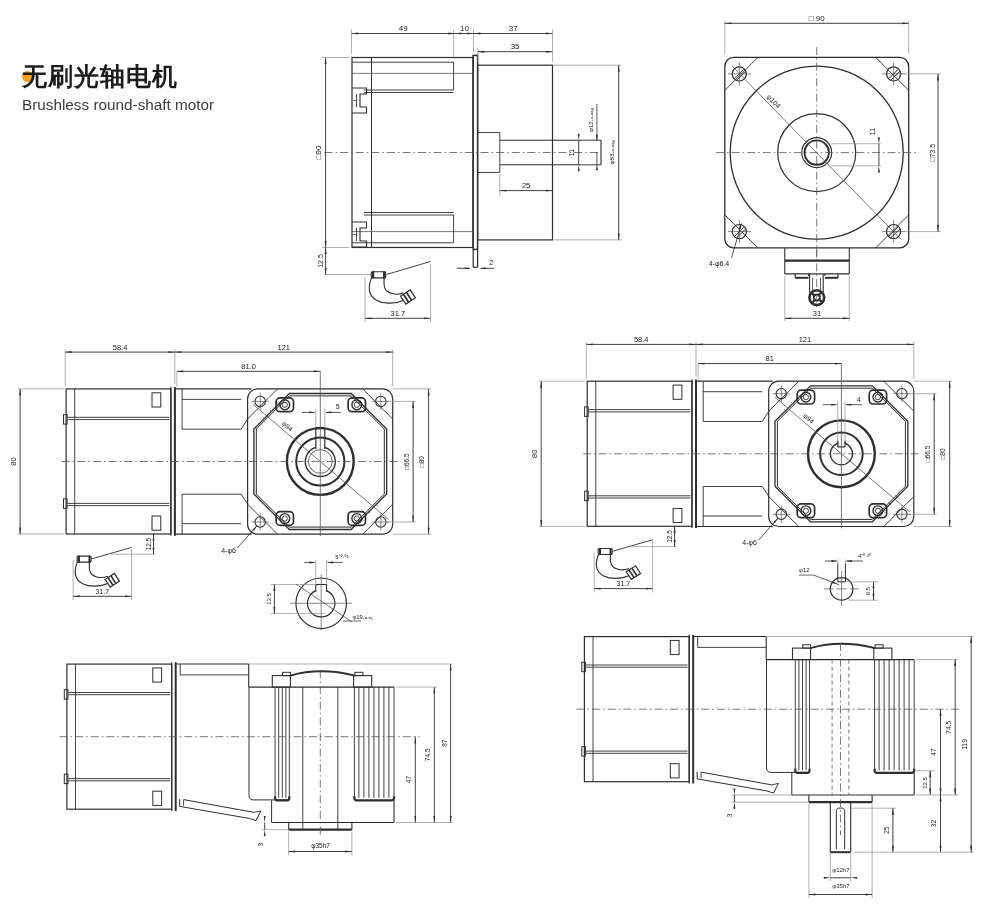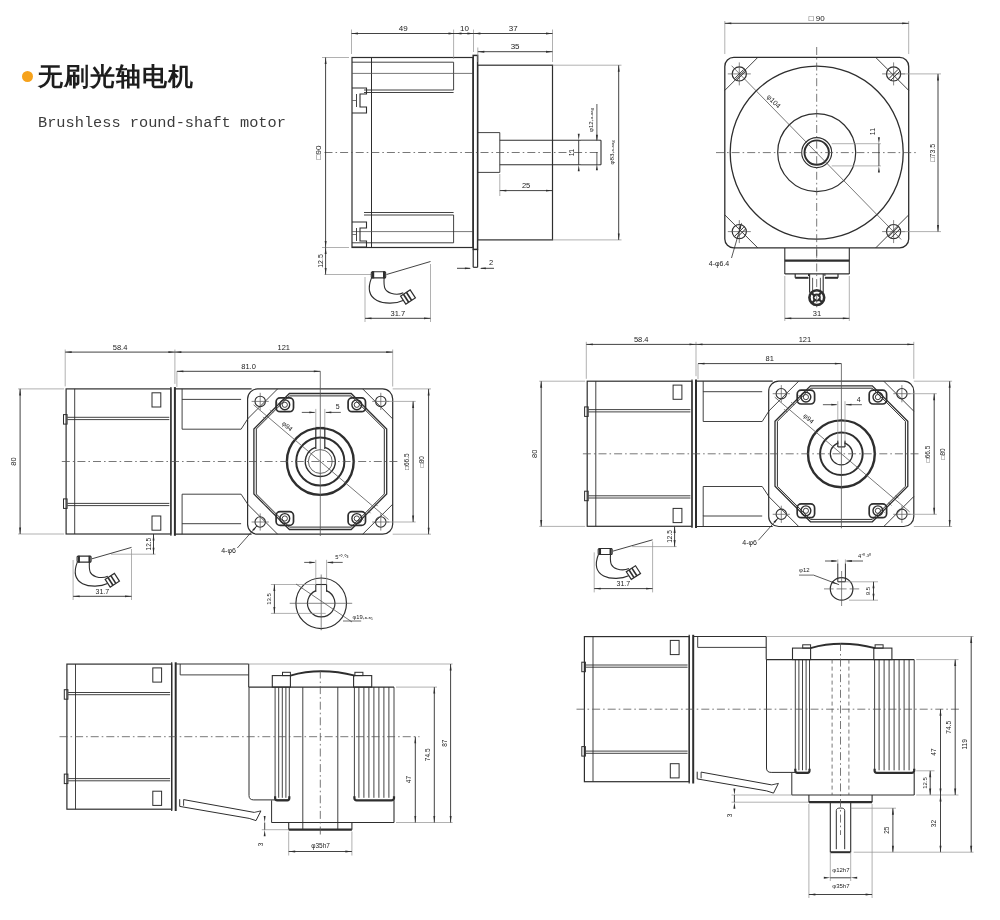--- a/index.html
+++ b/index.html
@@ -1,18 +1,18 @@
 <!DOCTYPE html>
 <html><head><meta charset="utf-8">
 <style>
 html,body{margin:0;padding:0;background:#fff;width:1000px;height:920px;overflow:hidden}
 *{-webkit-font-smoothing:antialiased}
-.title{position:absolute;left:38px;top:60px;font-family:Liberation Mono, monospace}
+.title{position:absolute;left:22px;top:60px;font-family:Liberation Sans, sans-serif}
 .cn{font-size:25px;font-weight:bold;color:#1d1d1d;letter-spacing:1px}
-.en{font-size:15.3px;color:#3c3c3c;margin-top:21px}
+.en{font-size:15.3px;color:#3c3c3c;margin-top:3px}
 .dot{position:absolute;left:22px;top:71px;width:11px;height:11px;border-radius:50%;background:#f6a21c}
 </style></head>
 <body>
 <div class="dot"></div>
 <div class="title">
     <div class="cn">无刷光轴电机</div>
     <div class="en">Brushless round-shaft motor</div>
   </div>
 <svg width="1000" height="920" viewBox="0 0 1000 920" style="position:absolute;left:0;top:0">
 <rect x="352.0" y="57.5" width="121.0" height="190.0" fill="none" stroke="#2e2e2e" stroke-width="1.2"></rect>

